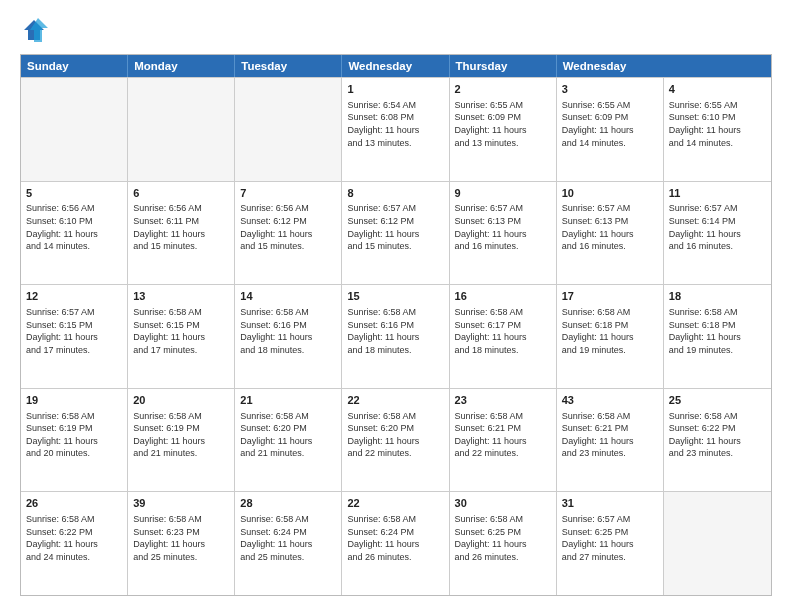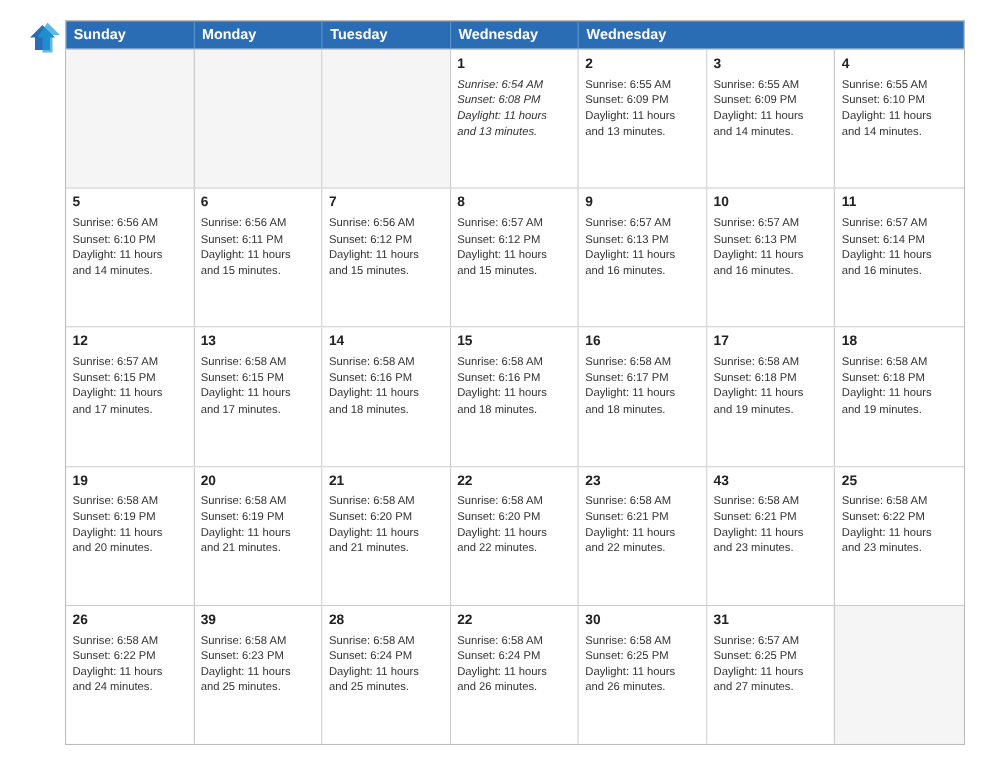--- a/index.html
+++ b/index.html
@@ -8,21 +8,21 @@
       background: #fff;
       width: 792px;
       height: 612px;
       overflow: hidden;
     }
     .page {
       width: 792px;
       height: 612px;
       padding: 16px 20px 16px 20px;
       display: flex;
-      flex-direction: row;
+      flex-direction: column;
     }
     .header {
       display: flex;
       justify-content: space-between;
       align-items: flex-start;
       margin-bottom: 10px;
     }
     .logo {
       display: flex;
       align-items: center;
@@ -137,30 +137,31 @@
       <div class="subtitle"></div>
     </div>
   </div>
 
   <div class="calendar">
     <div class="cal-header-row">
         <div class="cal-header-cell">Sunday</div>
         <div class="cal-header-cell">Monday</div>
         <div class="cal-header-cell">Tuesday</div>
         <div class="cal-header-cell">Wednesday</div>
+        <div class="cal-header-cell">Thursday</div>
         <div class="cal-header-cell">Wednesday</div>
       </div>
     <div class="cal-body">
         <div class="cal-week">
           <div class="cal-cell empty"></div>
           <div class="cal-cell empty"></div>
           <div class="cal-cell empty"></div>
           <div class="cal-cell">
             <div class="cell-day">1</div>
-            <div class="cell-info" style="white-space: pre-line; font-style: italic;">Sunrise: 6:54 AM
+            <div class="cell-info" style="white-space: pre-line;">Sunrise: 6:54 AM
 Sunset: 6:08 PM
 Daylight: 11 hours
 and 13 minutes.</div>
           </div>
           <div class="cal-cell">
             <div class="cell-day">2</div>
             <div class="cell-info" style="white-space: pre-line;">Sunrise: 6:55 AM
 Sunset: 6:09 PM
 Daylight: 11 hours
 and 13 minutes.</div>

